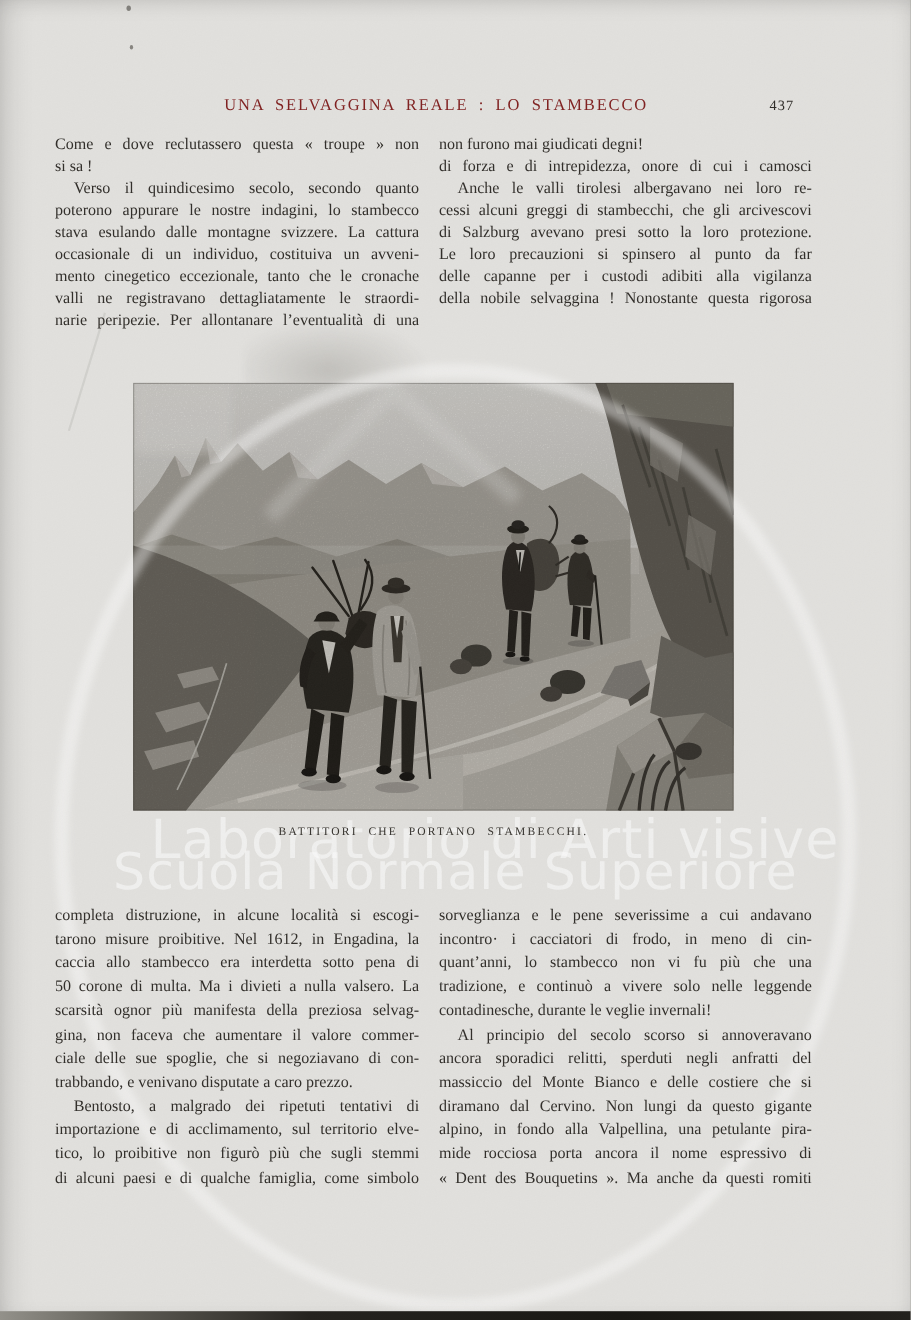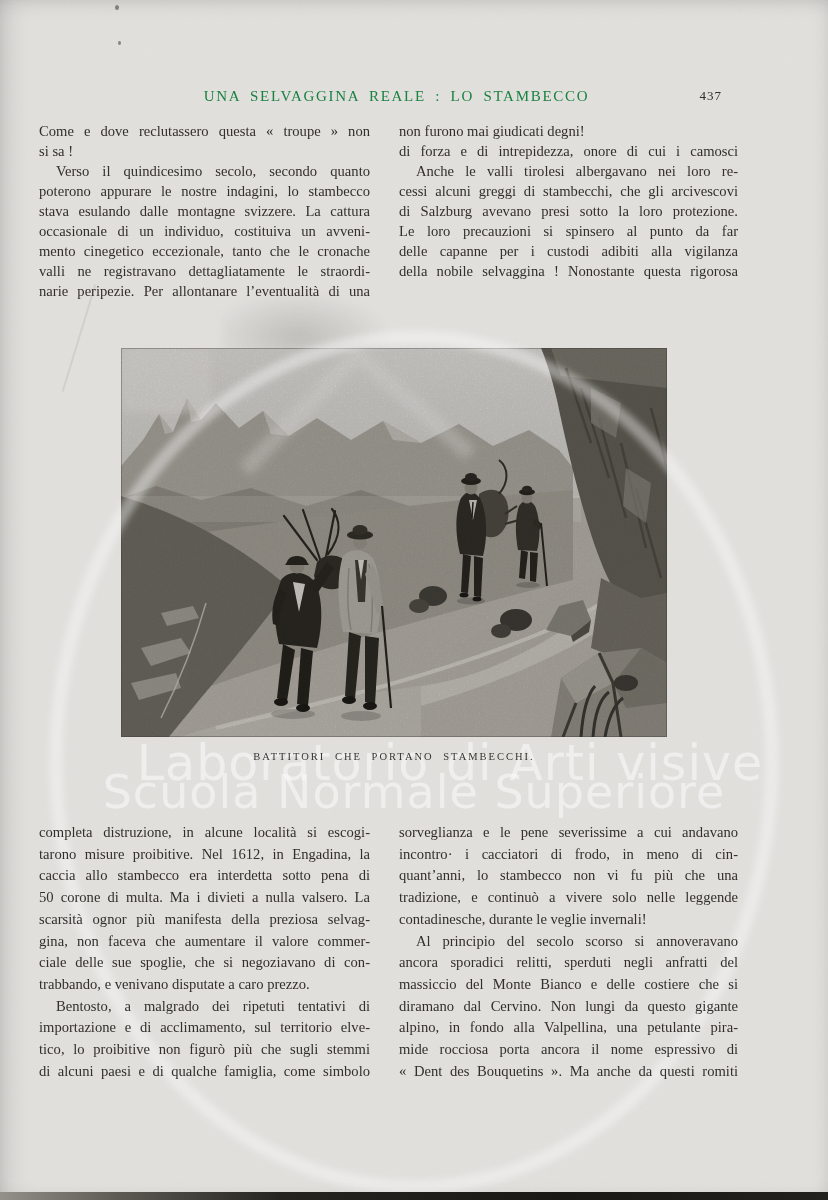--- a/index.html
+++ b/index.html
@@ -12,31 +12,31 @@
     content:''; position:absolute; inset:0; z-index:7; pointer-events:none;
     box-shadow: inset 16px 0 30px -16px rgba(0,0,0,0.20),
                 inset 0 12px 24px -14px rgba(0,0,0,0.12),
                 inset -12px 0 26px -18px rgba(0,0,0,0.12),
                 inset 0 -14px 24px -18px rgba(0,0,0,0.10);
   }
   
   .header-title {
     position:absolute; top:88px; left:55px; width:683px; z-index:2;
     text-align:center; font-size:15px; letter-spacing:1.7px; word-spacing:4px;
-    color:#15803d;
+    color:#7f1d1d;
   }
   .header-page-number {
     position:absolute; top:88px; right:106px; z-index:2;
     font-size:13px; letter-spacing:1px; color:#2c2925;
   }
   
   .tcol { position:absolute; z-index:2; font-size:14.6px; }
   .topcol { top:121px; line-height:20px; }
   .botcol { top:822px; line-height:21.7px; }
-  .leftcol  { left:39px;  width:331px; }
+  .leftcol  { left:50px;  width:331px; }
   .rightcol { left:399px; width:339px; }
   .tline { white-space:nowrap; }
   .jl { text-align:justify; text-align-last:justify; }
   .ll { text-align:left; text-align-last:left; }
   .ind { text-indent:17px; }
   
   .photo { position:absolute; left:121px; top:348px; width:546px; height:389px; z-index:1; margin:0; }
   .photo svg { display:block; }
   
   .caption {

